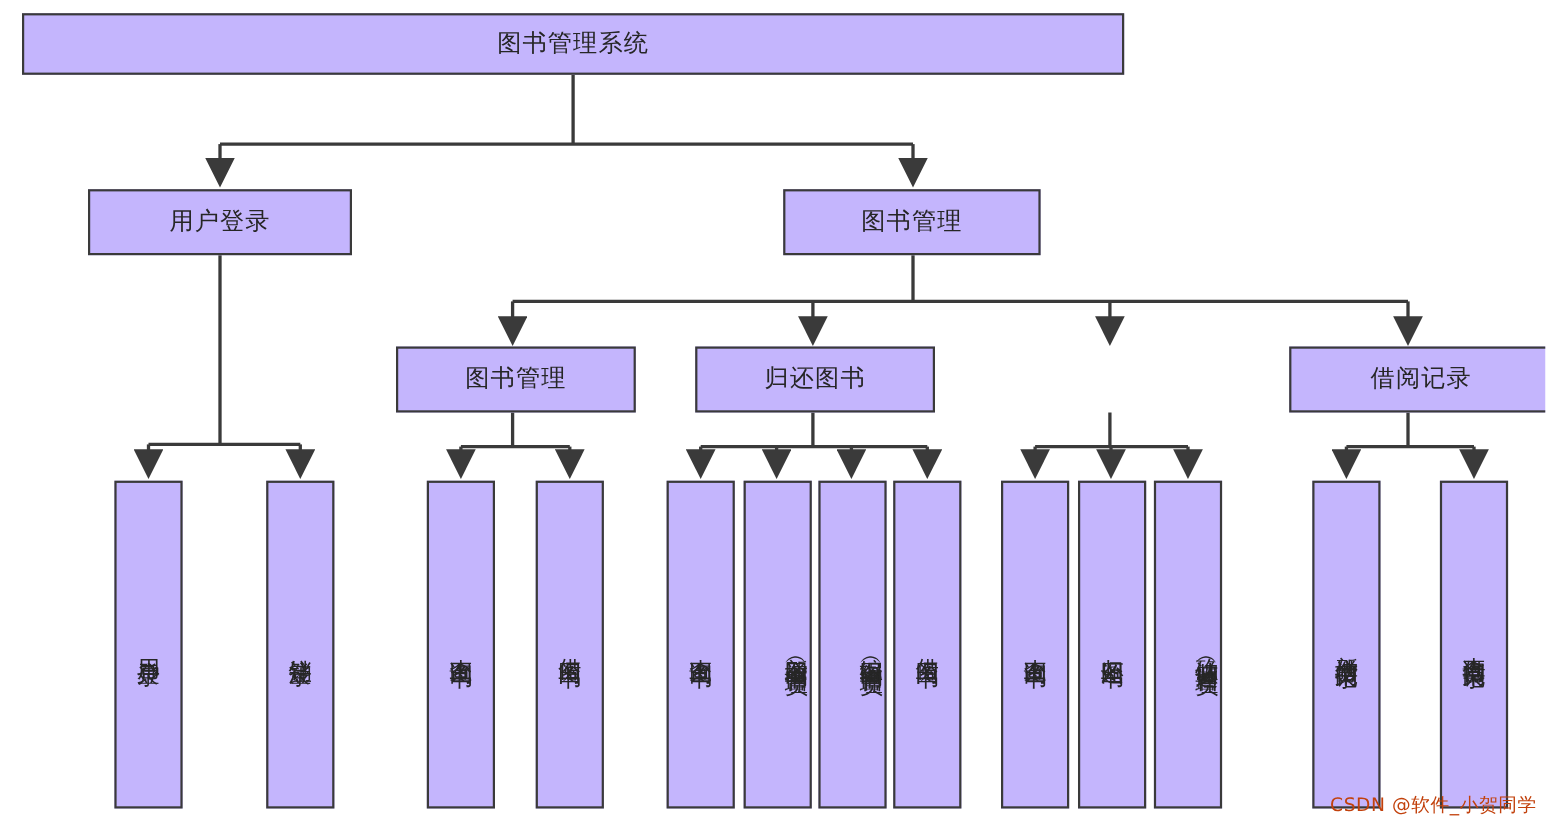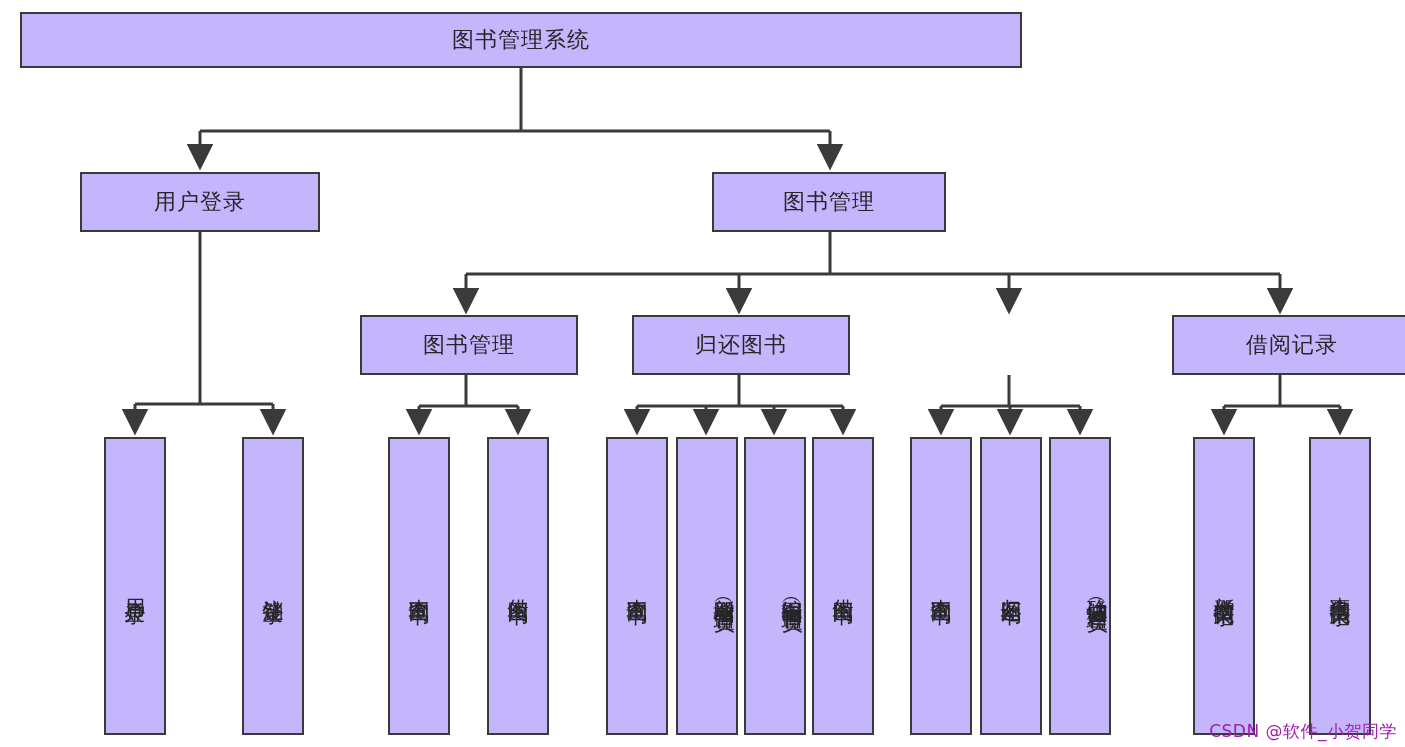--- a/index.html
+++ b/index.html
@@ -56,21 +56,21 @@
   }
   .node-label {
     display: block;
     white-space: pre-line;
   }
   #watermark {
     position: absolute;
     right: 8px;
     bottom: 4px;
     font-size: 17px;
-    color: #a21caf;
+    color: #c2410c;
     letter-spacing: 0.5px;
     white-space: nowrap;
   }
 </style>
 </head>
 <body>
 
 <div id="diagram-root">
 
   <svg id="edge-layer" viewBox="0 0 1405 747" width="1405" height="747" xmlns="http://www.w3.org/2000/svg">

